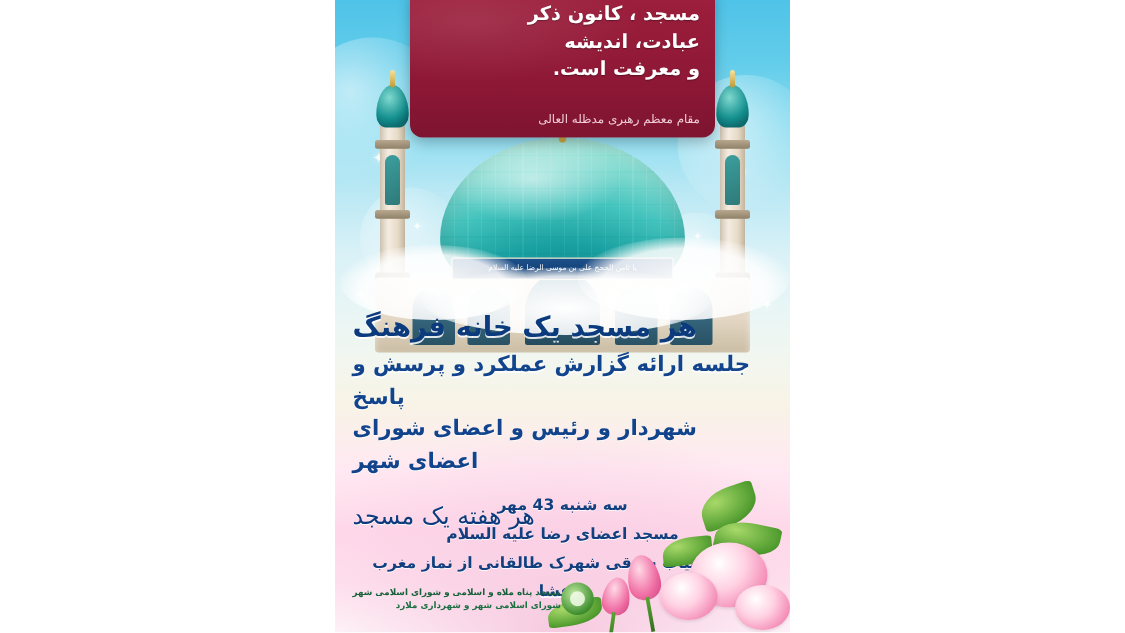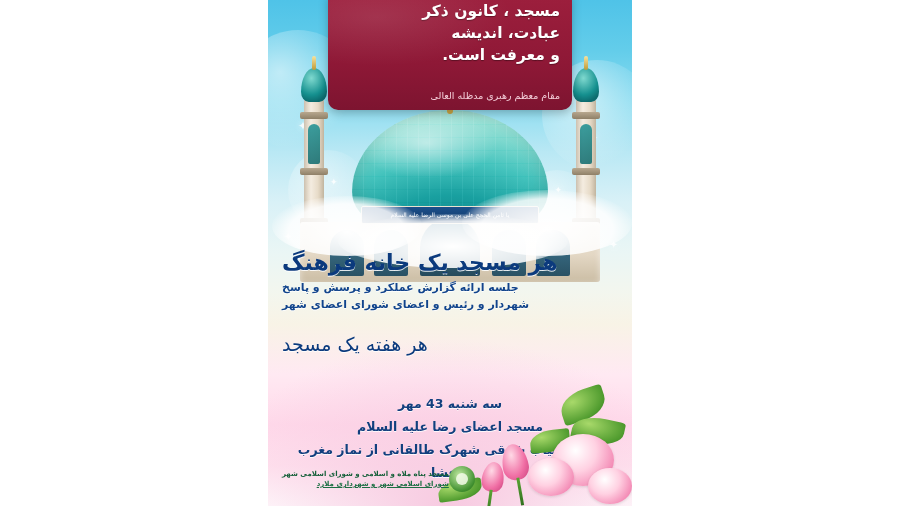--- a/index.html
+++ b/index.html
@@ -299,21 +299,21 @@
     font-family: "DejaVu Sans", sans-serif;
     font-weight: bold;
     font-size: 22px;
     color: #0b3a7d;
     letter-spacing: .2px;
     text-shadow: 0 1px 0 rgba(255,255,255,.85);
     margin-bottom: 5px;
   }
   .h-sub {
     font-weight: bold;
-    font-size: 11px;
+    font-size: 17px;
     color: #11448c;
     line-height: 1.5;
     text-shadow: 0 1px 0 rgba(255,255,255,.8);
   }
   .h-strong {
     font-weight: normal;
     font-size: 19px;
     color: #0b3a7d;
     margin-top: 20px;
     text-shadow: 0 1px 0 rgba(255,255,255,.85);
@@ -382,21 +382,21 @@
     opacity:.85;
   }
   .logo-text {
     font-size: 7px;
     line-height: 1.5;
     color: #16603a;
     text-align: right;
     font-weight: bold;
     white-space: nowrap;
   }
-  .logo-text div + div { color:#1d6f44;text-decoration:underline; }
+  .logo-text div + div { color:#1d6f44; }
 
   
   .side {
     position: absolute;
     top: 0;
     width: 268px;
     height: 506px;
     background: #ffffff;
   }
   .side.left  { left: 0; }

